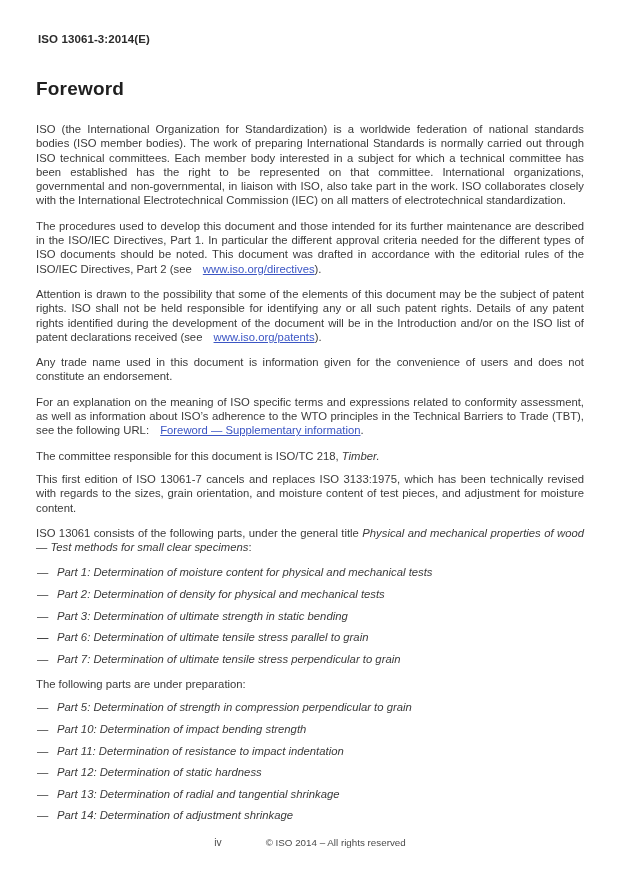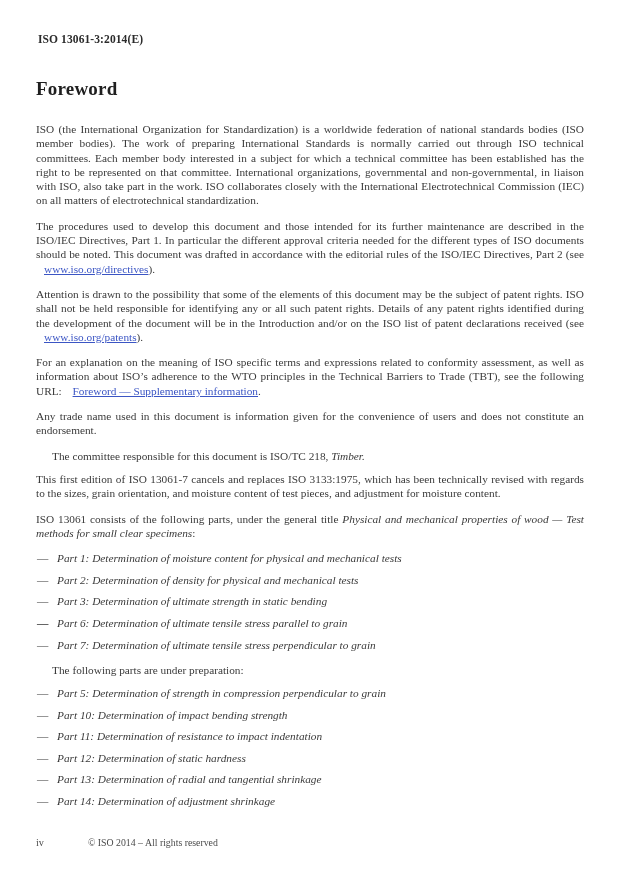--- a/index.html
+++ b/index.html
@@ -5,21 +5,21 @@
   html, body {
     margin: 0;
     padding: 0;
     background: #ffffff;
   }
   .page {
     position: relative;
     width: 620px;
     height: 876px;
     background: #ffffff;
-    font-family: Liberation Serif, serif;
+    font-family: Liberation Sans, sans-serif;
     color: #333333;
     overflow: hidden;
   }
   .doc-header {
     position: absolute;
     left: 38px;
     top: 33px;
     font-size: 11.5px;
     font-weight: bold;
     letter-spacing: 0.1px;
@@ -39,21 +39,21 @@
     letter-spacing: 0.2px;
   }
   p.body {
     margin: 0 0 11px 0;
     font-size: 11.3px;
     line-height: 14.3px;
     text-align: justify;
     color: #3a3a3a;
   }
   p.intro {
-    margin: 0 0 9px 16px;
+    margin: 0 0 9px 0;
     font-size: 11.3px;
     line-height: 14.3px;
     text-align: left;
     color: #3a3a3a;
   }
   a.doclink {
     color: #3b55c4;
     text-decoration: underline;
     margin-left: 8px;
   }
@@ -80,21 +80,21 @@
     top: 0;
     font-style: normal;
     color: #3a3a3a;
   }
   .footer {
     position: absolute;
     left: 36px;
     right: 36px;
     top: 837px;
     display: flex;
-    justify-content: flex-start;
+    justify-content: center;
     align-items: baseline;
     font-size: 10.2px;
     color: #4a4a4a;
   }
   .footer .pageno {
     font-weight: normal;
   }
   .footer .copyright {
     font-size: 9.8px;
     margin-left: 44px;
@@ -110,23 +110,23 @@
   <div class="content">
 
     <h1 class="foreword">Foreword</h1>
 
     <p class="body">ISO (the International Organization for Standardization) is a worldwide federation of national standards bodies (ISO member bodies). The work of preparing International Standards is normally carried out through ISO technical committees. Each member body interested in a subject for which a technical committee has been established has the right to be represented on that committee. International organizations, governmental and non-governmental, in liaison with ISO, also take part in the work. ISO collaborates closely with the International Electrotechnical Commission (IEC) on all matters of electrotechnical standardization.</p>
 
     <p class="body"><span>The procedures used to develop this document and those intended for its further maintenance are described in the ISO/IEC Directives, Part 1.  In particular the different approval criteria needed for the different types of ISO documents should be noted.  This document was drafted in accordance with the editorial rules of the ISO/IEC Directives, Part 2 (see </span><a class="doclink" href="#">www.iso.org/directives</a><span>).</span></p>
 
     <p class="body"><span>Attention is drawn to the possibility that some of the elements of this document may be the subject of patent rights. ISO shall not be held responsible for identifying any or all such patent rights.  Details of any patent rights identified during the development of the document will be in the Introduction and/or on the ISO list of patent declarations received (see </span><a class="doclink" href="#">www.iso.org/patents</a><span>).</span></p>
 
+    <p class="body">Any trade name used in this document is information given for the convenience of users and does not constitute an endorsement.</p>
+
     <p class="body"><span>For an explanation on the meaning of ISO specific terms and expressions related to conformity assessment, as well as information about ISO’s adherence to the WTO principles in the Technical Barriers to Trade (TBT), see the following URL: </span><a class="doclink" href="#">Foreword — Supplementary information</a><span>.</span></p>
-
-    <p class="body">Any trade name used in this document is information given for the convenience of users and does not constitute an endorsement.</p>
 
     <p class="intro"><span>The committee responsible for this document is ISO/TC 218, </span><span class="ital">Timber.</span></p>
 
     <p class="body">This first edition of ISO 13061-7 cancels and replaces ISO 3133:1975, which has been technically revised with regards to the sizes, grain orientation, and moisture content of test pieces, and adjustment for moisture content.</p>
 
     <p class="body"><span>ISO 13061 consists of the following parts, under the general title </span><span class="ital">Physical and mechanical properties of wood — Test methods for small clear specimens</span><span>:</span></p>
 
     <ul class="parts">
       <li><span class="dash">—</span><span>Part 1: Determination of moisture content for physical and mechanical tests</span></li>
       <li><span class="dash">—</span><span>Part 2: Determination of density for physical and mechanical tests</span></li>

